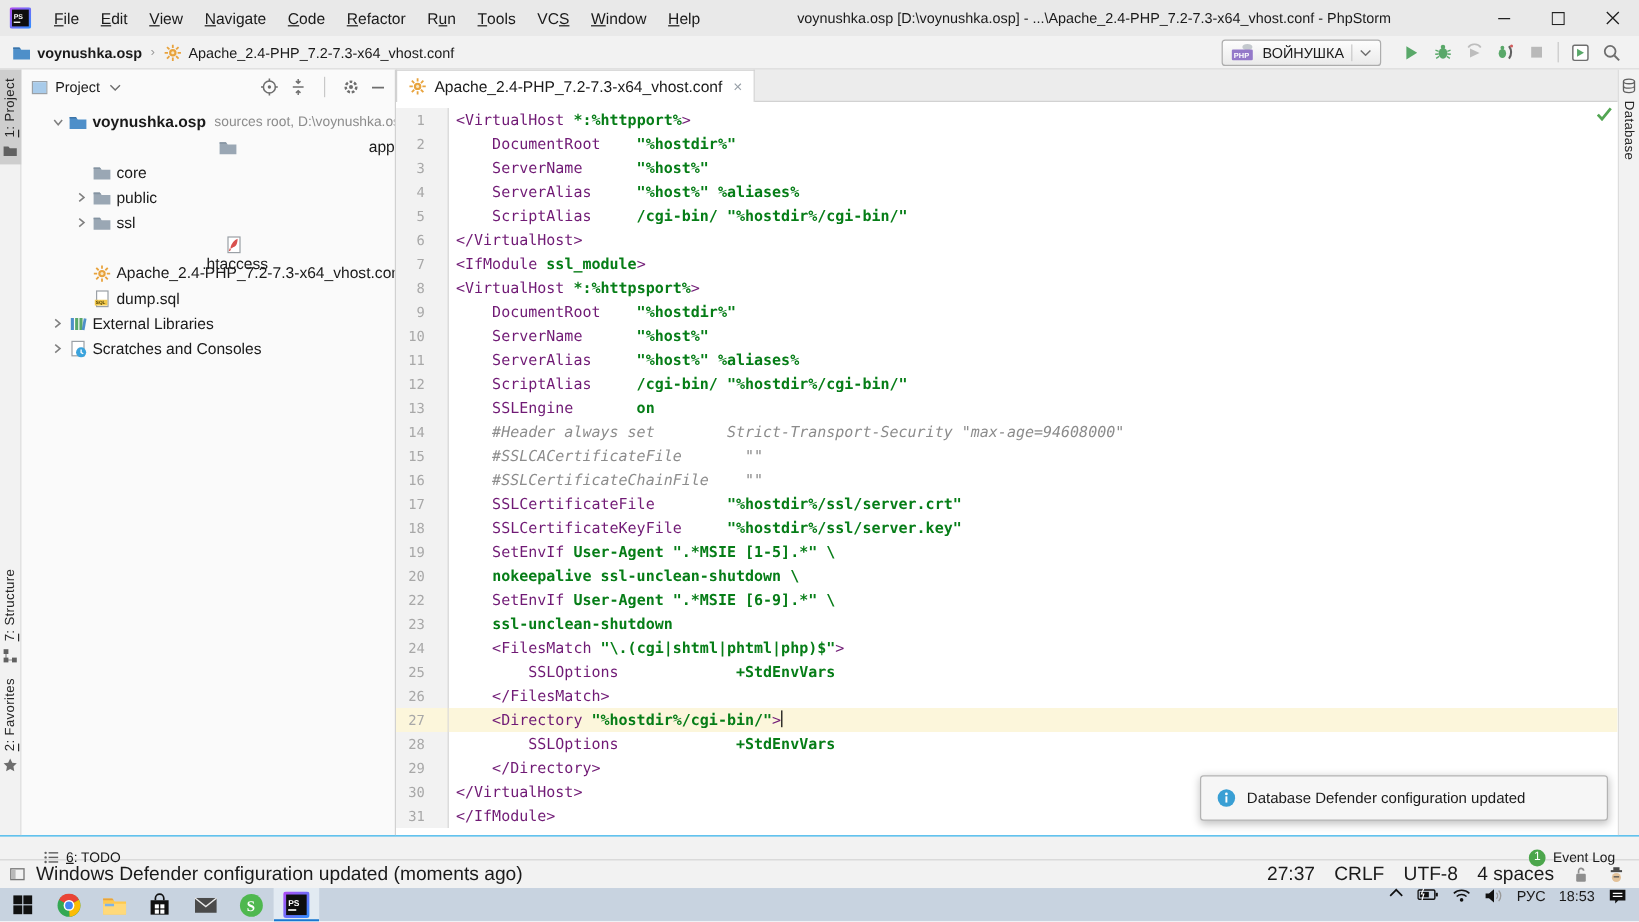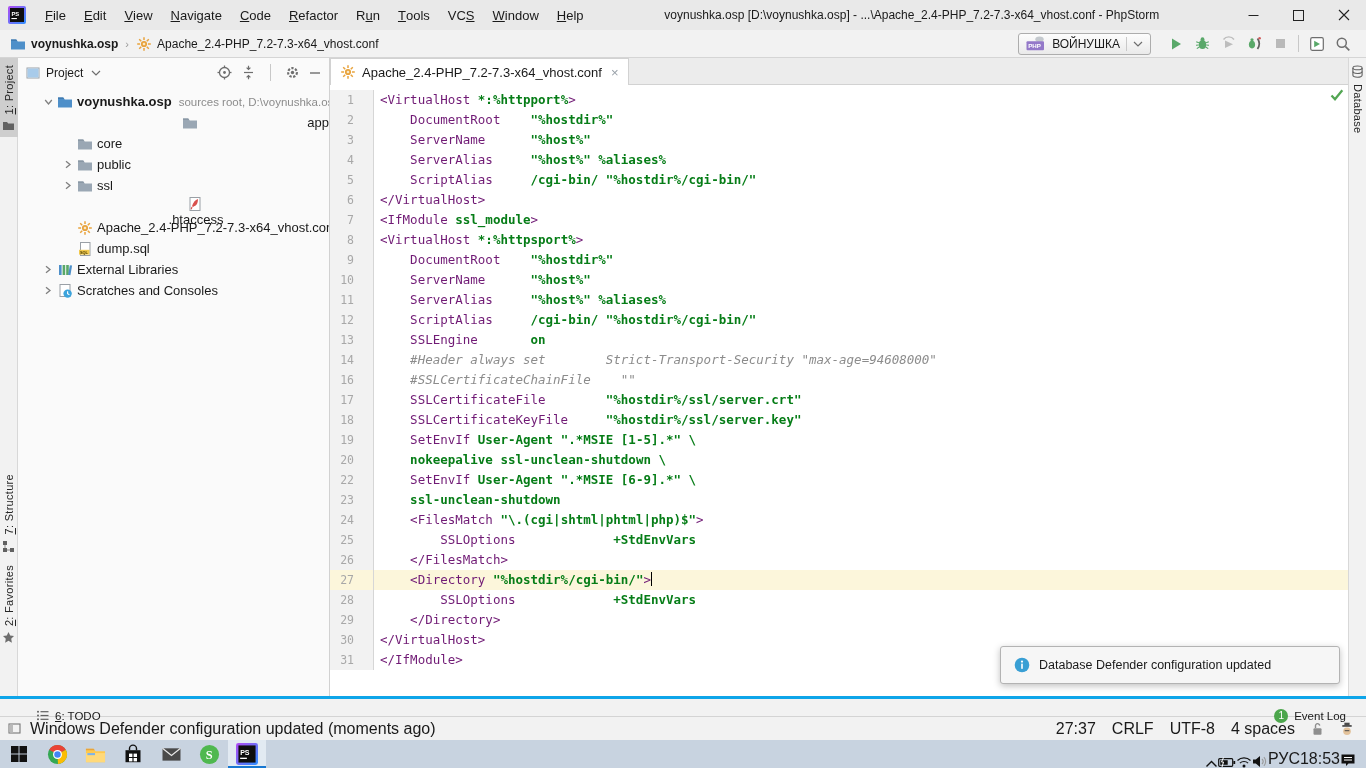--- a/index.html
+++ b/index.html
@@ -50,30 +50,30 @@
 .editor-body{flex:1;position:relative;overflow:hidden;background:#fff;font-family:"DejaVu Sans Mono","Liberation Mono",monospace;font-size:12.5px;padding-top:5px}
 .code-row{display:flex;height:20px;line-height:20px}
 .gutter-num{width:44px;background:#F2F2F2;border-right:1px solid #D6D6D6;color:#A8A8A8;text-align:right;padding-right:19px;flex:none;font-size:11.5px}
 .code-text{white-space:pre;padding-left:6px;flex:1}
 .caret-row .gutter-num,.caret-row .code-text{background:#FCF6DB}
 .c-p{color:#701a75}
 .c-v{color:#067D17;font-weight:600}
 .c-c{color:#8C8C8C;font-style:italic}
 .caret{display:inline-block;width:1.5px;height:14px;background:#000;vertical-align:-2px}
 .inspection-check{position:absolute;top:4px;right:4px}
-.todo-bar{height:20px;background:#F2F2F2;border-top:3px solid #0ea5e9;display:flex;align-items:center;font-size:11.5px;padding:16px 20px 0 36px;gap:6px}
+.todo-bar{height:20px;background:#F2F2F2;border-top:1px solid #0ea5e9;display:flex;align-items:center;font-size:11.5px;padding:16px 20px 0 36px;gap:6px}
 .event-log{margin-left:auto;display:flex;gap:6px;align-items:center}
 .badge{width:14px;height:14px;border-radius:50%;background:#4CA64C;color:#fff;font-size:10px;display:flex;align-items:center;justify-content:center}
 .status-bar{height:24px;background:#F2F2F2;border-top:1px solid #D4D4D4;display:flex;align-items:center;font-size:16px;padding:0 12px 0 8px;gap:9px}
 .sb-right{margin-left:auto;display:flex;gap:16px;align-items:center}
 .sb-item{white-space:nowrap}
 .taskbar{height:28px;background:#C8D3E0;display:flex;align-items:stretch}
 .task-btn{width:38px;display:flex;align-items:center;justify-content:center;flex:none}
 .task-btn.active{background:#E2EAF2;box-shadow:inset 0 -2px 0 #1777D1}
-.tray{margin-left:auto;display:flex;align-items:flex-end;padding-right:10px;font-size:16px}
+.tray{margin-left:auto;display:flex;align-items:flex-start;gap:11px;padding-right:10px;font-size:12px}
 .notification{position:absolute;left:1000px;top:646px;width:340px;height:38px;background:#F6F6F6;border:1px solid #B3B3B3;border-radius:3px;box-shadow:0 2px 7px rgba(0,0,0,.25);display:flex;align-items:center;gap:9px;padding:0 13px;font-size:12.5px;z-index:10}
 .icon{display:inline-flex;align-items:center;justify-content:center;line-height:0}
 </style>
 </head>
 <body>
 
 <div class="titlebar">
   <span class="app-logo icon" id="ttl-logo">
       <svg width="18" height="18" viewBox="0 0 18 18">
         <defs>
@@ -523,20 +523,24 @@
         </div>
         <div class="code-row">
           <div class="gutter-num">13</div>
           <div class="code-text"><span class="c-p">    SSLEngine       </span><span class="c-v">on</span></div>
         </div>
         <div class="code-row">
           <div class="gutter-num">14</div>
           <div class="code-text"><span class="c-c">    #Header always set        Strict-Transport-Security "max-age=94608000"</span></div>
         </div>
         <div class="code-row">
+          <div class="gutter-num">15</div>
+          <div class="code-text"><span class="c-c">    #SSLCACertificateFile       ""</span></div>
+        </div>
+        <div class="code-row">
           <div class="gutter-num">16</div>
           <div class="code-text"><span class="c-c">    #SSLCertificateChainFile    ""</span></div>
         </div>
         <div class="code-row">
           <div class="gutter-num">17</div>
           <div class="code-text"><span class="c-p">    SSLCertificateFile        </span><span class="c-v">"%hostdir%/ssl/server.crt"</span></div>
         </div>
         <div class="code-row">
           <div class="gutter-num">18</div>
           <div class="code-text"><span class="c-p">    SSLCertificateKeyFile     </span><span class="c-v">"%hostdir%/ssl/server.key"</span></div>

